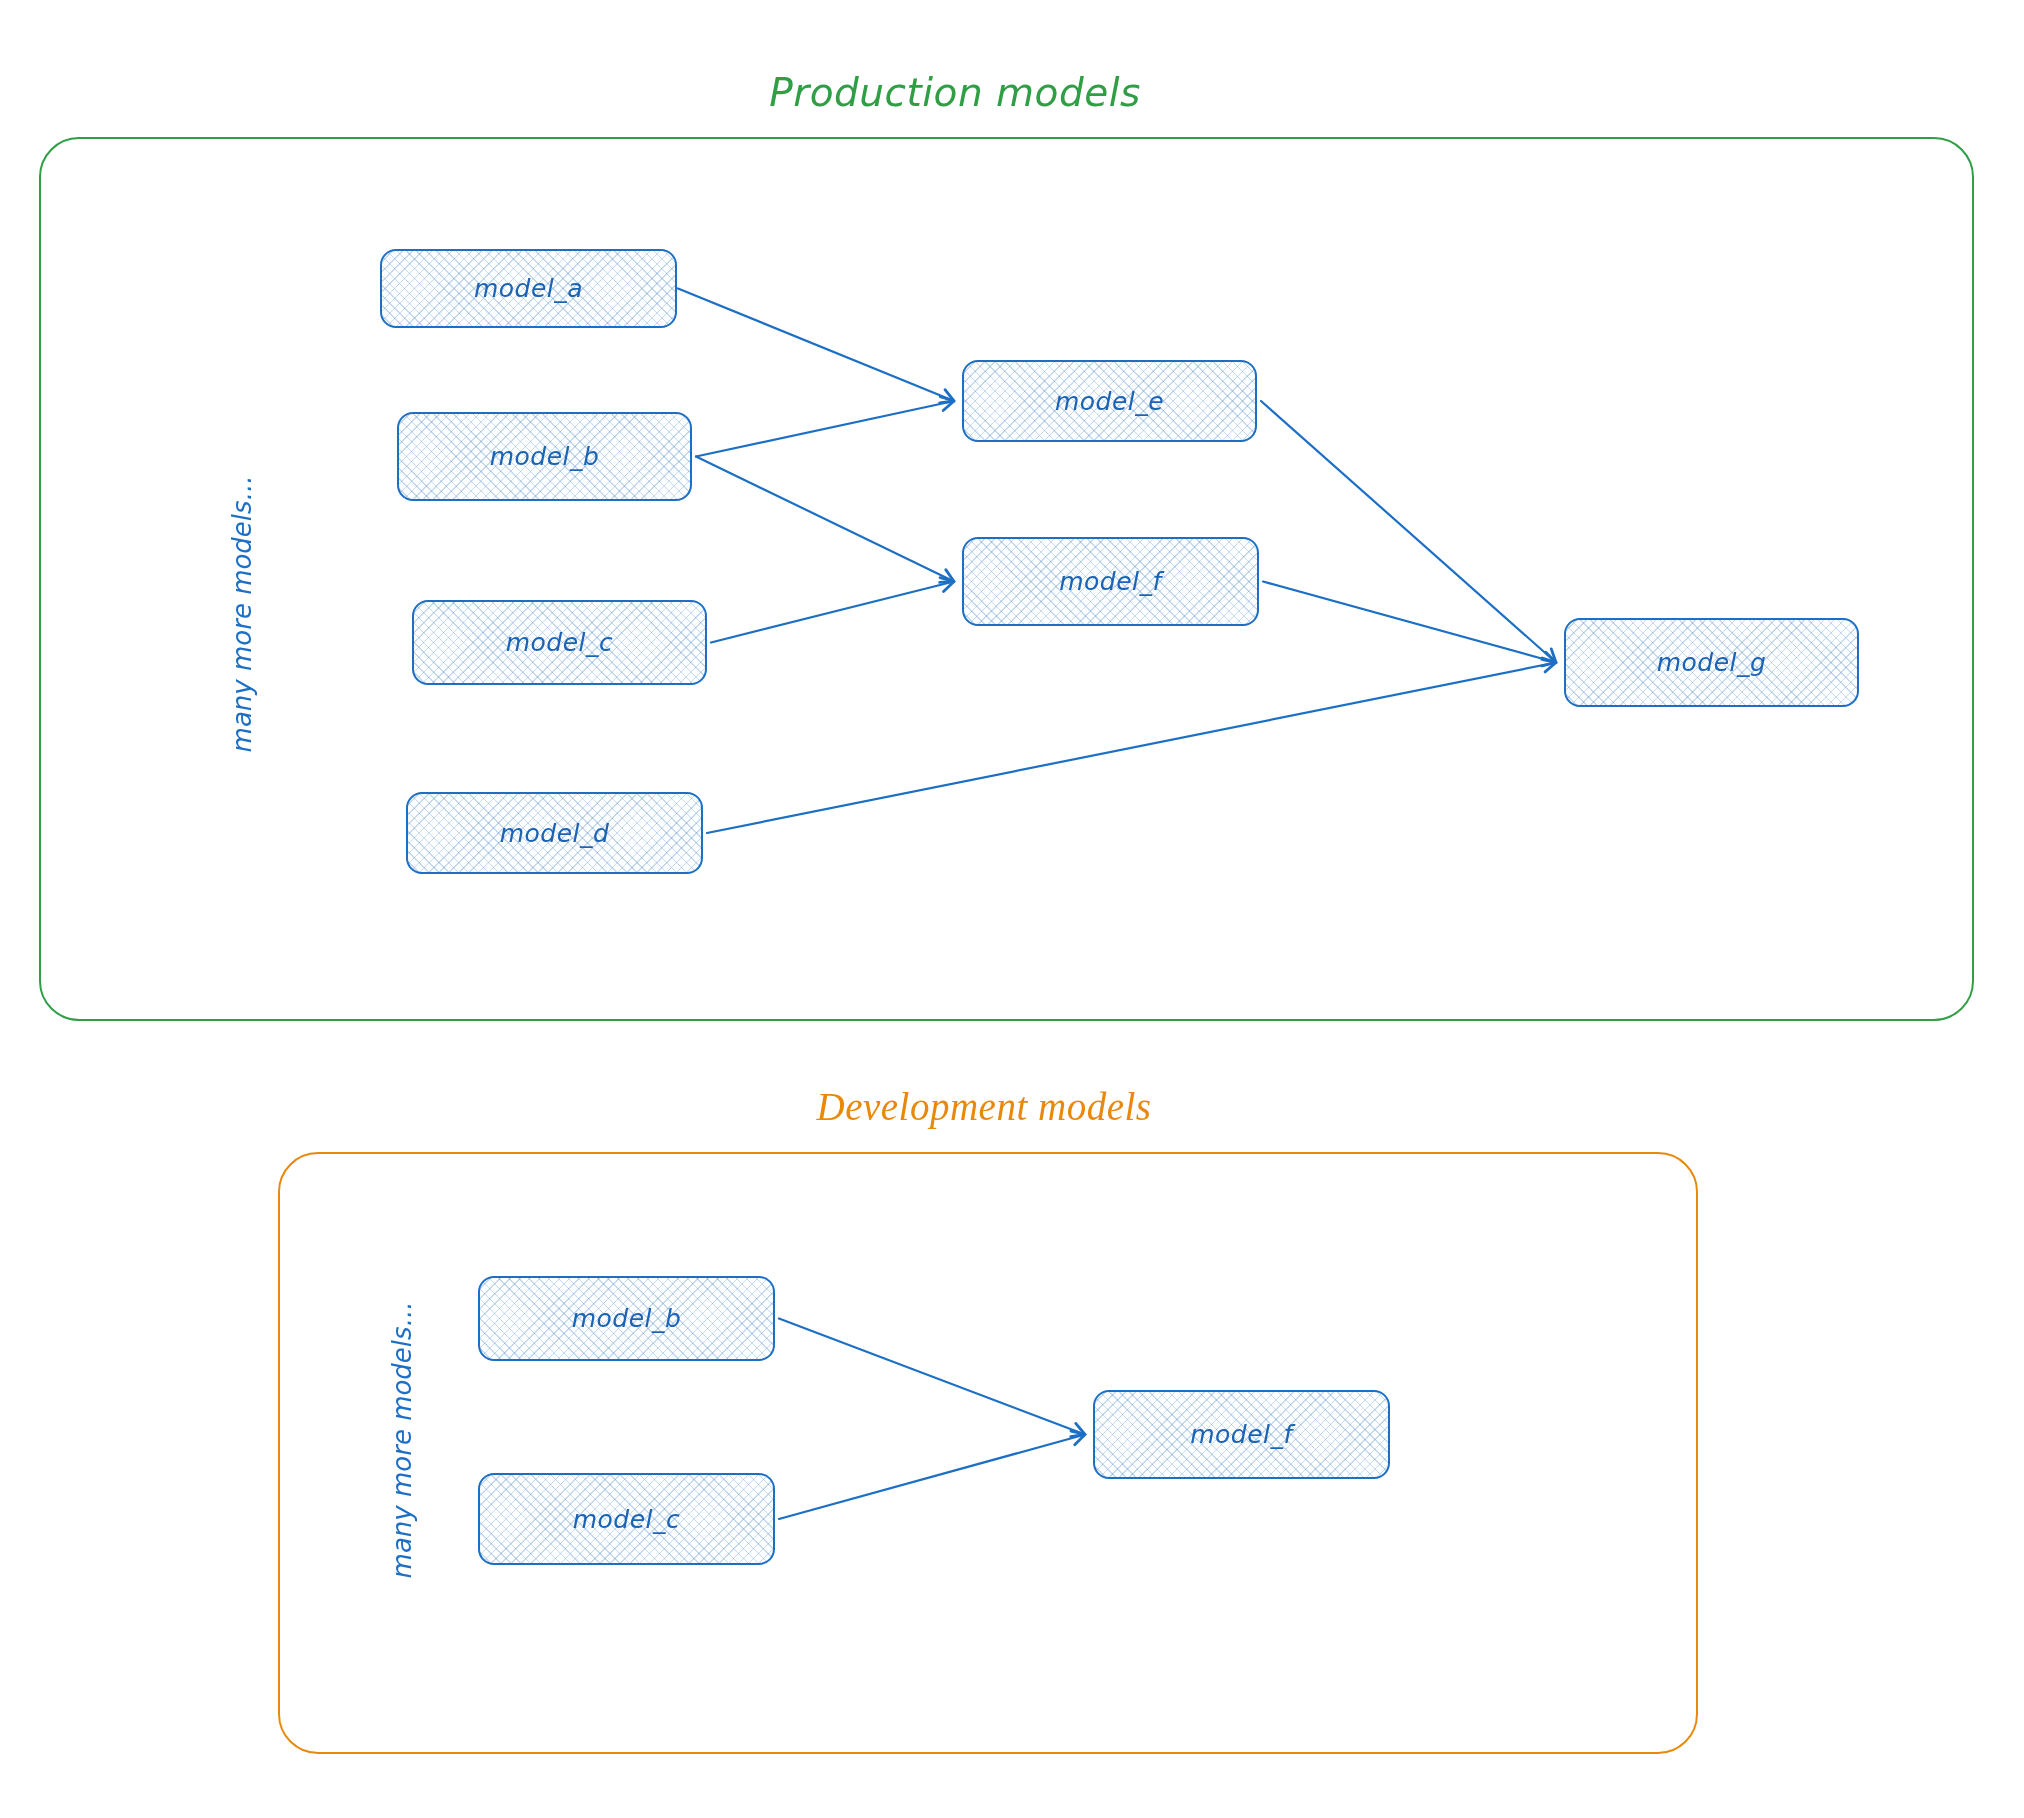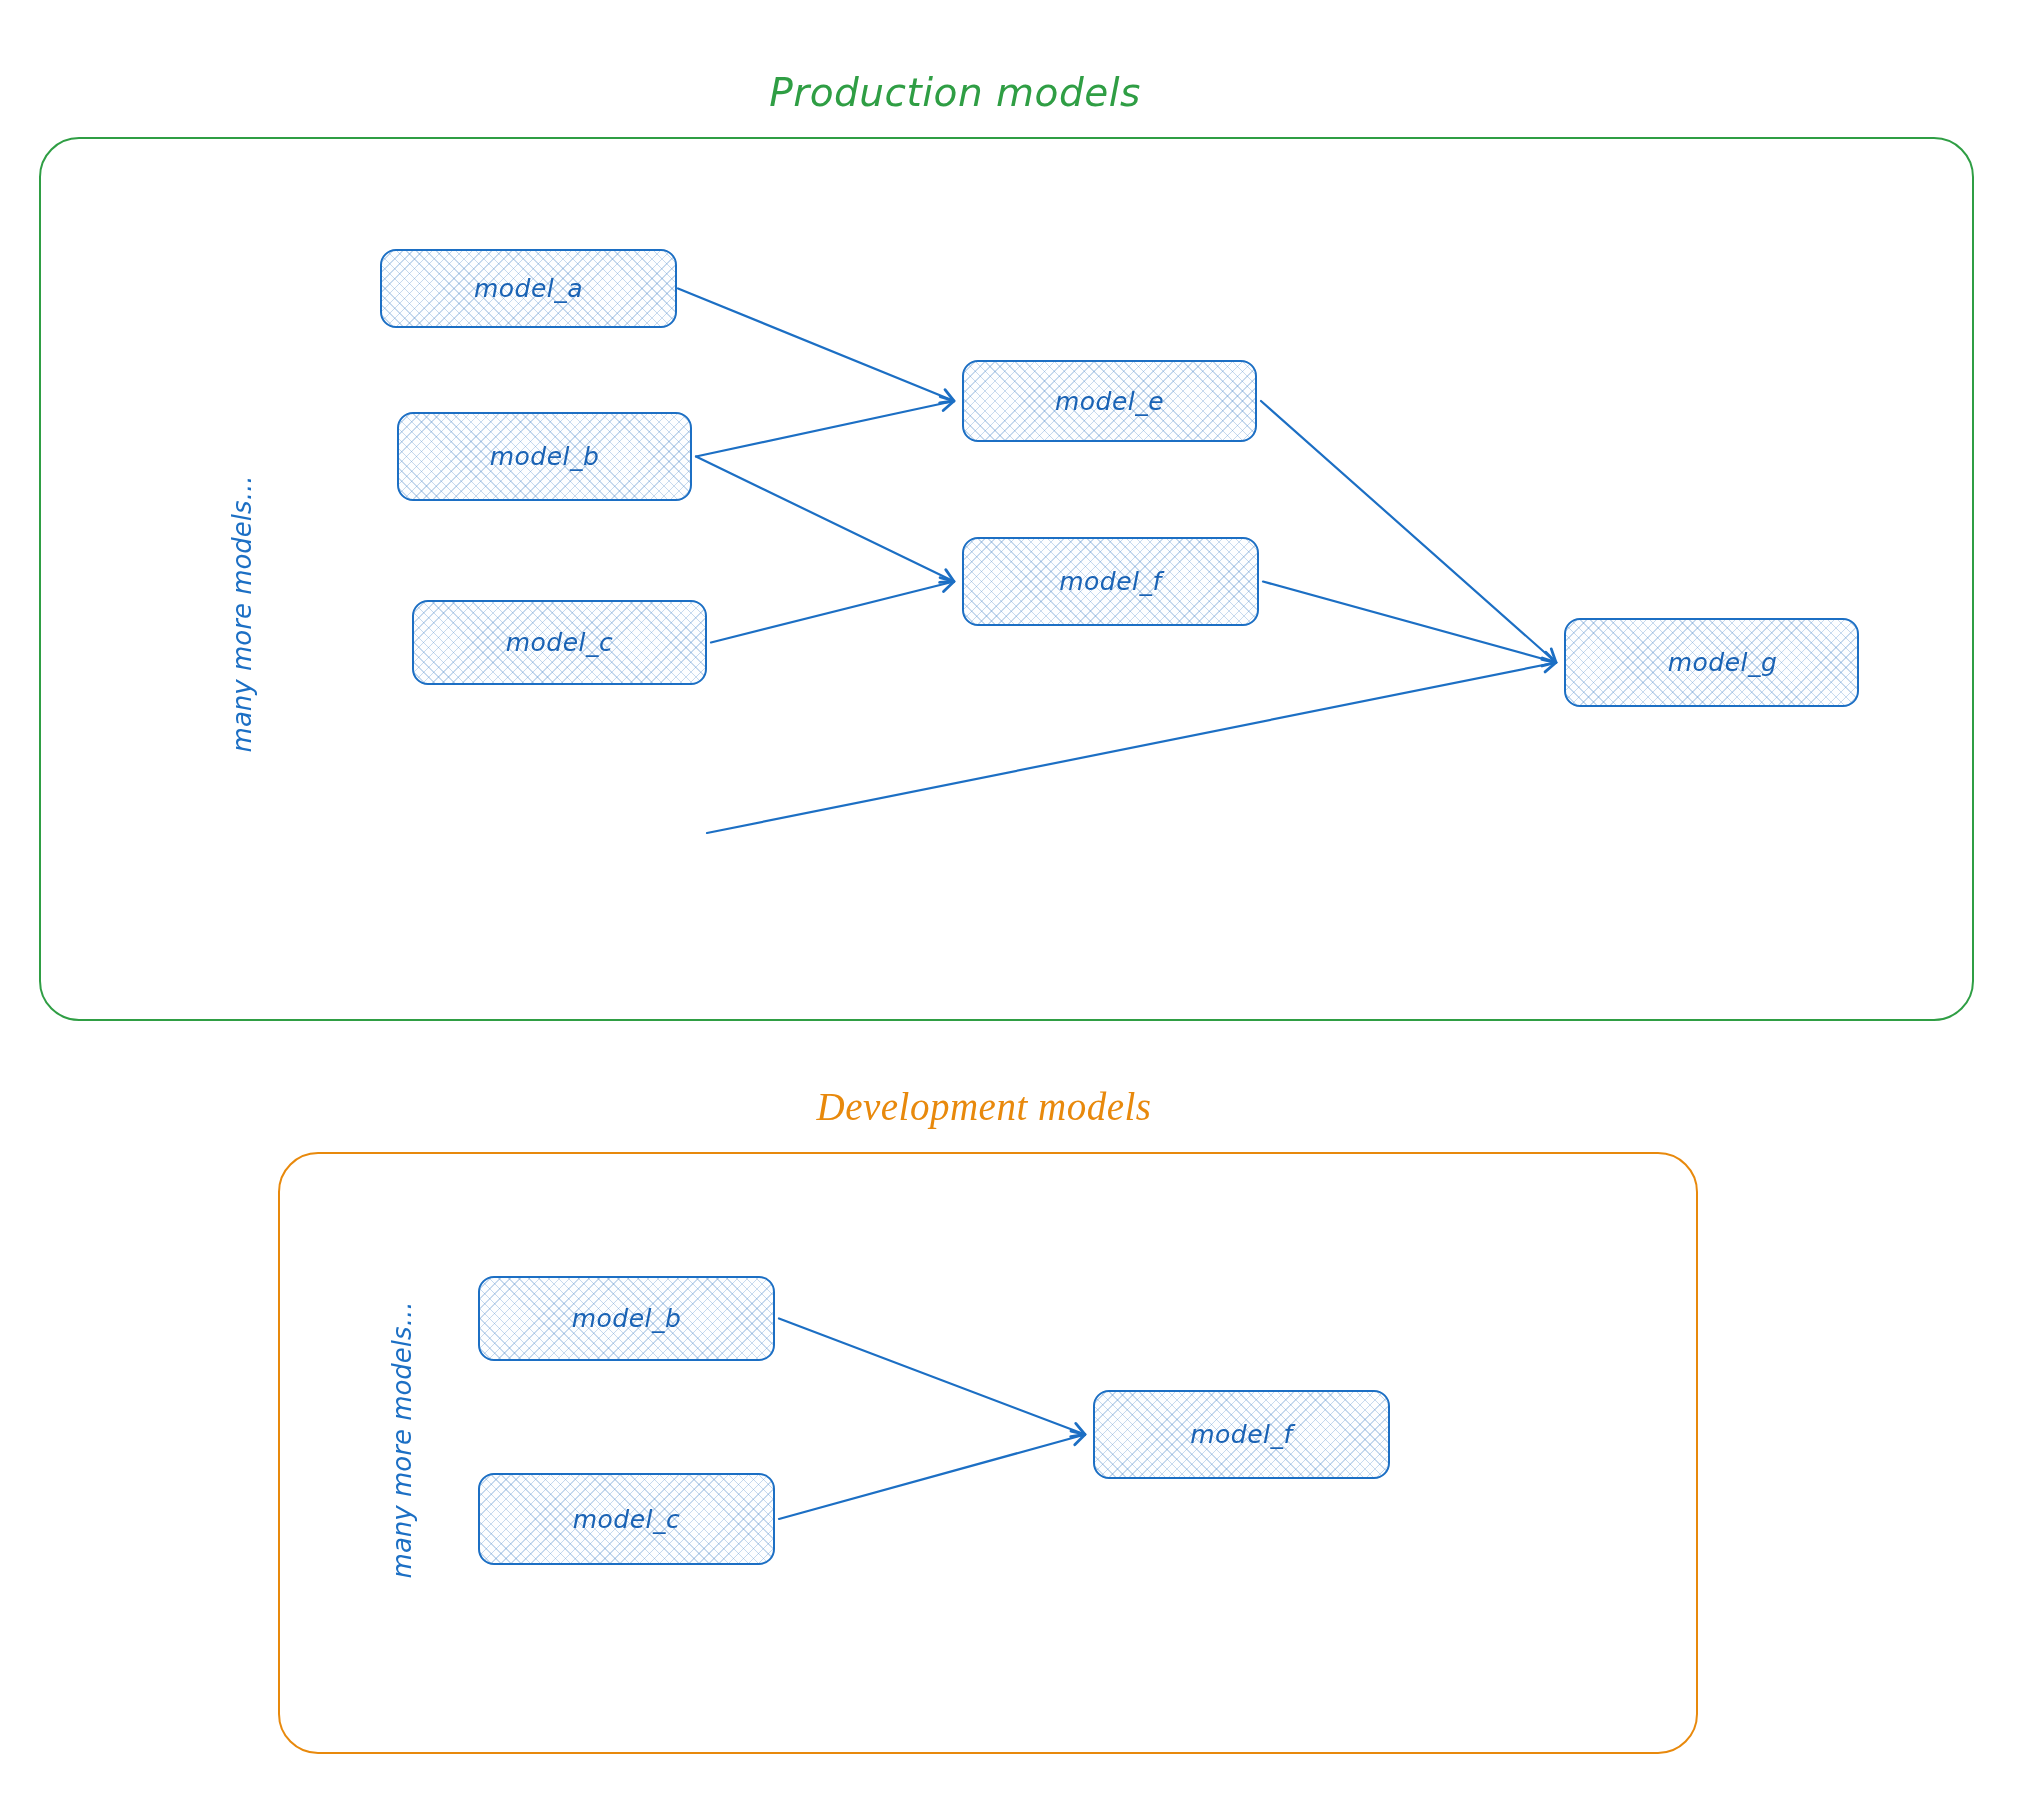--- a/index.html
+++ b/index.html
@@ -101,28 +101,31 @@
 
 <div class="node" style="left: 380px; top: 249px; width: 297px; height: 79px; border-color: rgb(28, 111, 196);">
       <span style="color: rgb(26, 99, 181);">model_a</span>
     </div>
     <div class="node" style="left: 397px; top: 412px; width: 295px; height: 89px; border-color: rgb(28, 111, 196);">
       <span style="color: rgb(26, 99, 181);">model_b</span>
     </div>
     <div class="node" style="left: 412px; top: 600px; width: 295px; height: 85px; border-color: rgb(28, 111, 196);">
       <span style="color: rgb(26, 99, 181);">model_c</span>
     </div>
+    <div class="node" style="left: 406px; top: 792px; width: 297px; height: 82px; border-color: rgb(28, 111, 196);">
+      <span style="color: rgb(26, 99, 181);">model_d</span>
+    </div>
     <div class="node" style="left: 962px; top: 360px; width: 295px; height: 82px; border-color: rgb(28, 111, 196);">
       <span style="color: rgb(26, 99, 181);">model_e</span>
     </div>
     <div class="node" style="left: 962px; top: 537px; width: 297px; height: 89px; border-color: rgb(28, 111, 196);">
       <span style="color: rgb(26, 99, 181);">model_f</span>
     </div>
     <div class="node" style="left: 1564px; top: 618px; width: 295px; height: 89px; border-color: rgb(28, 111, 196);">
-      <span style="color: rgb(26, 99, 181); padding-left: 22px;">model_g</span>
+      <span style="color: rgb(26, 99, 181);">model_g</span>
     </div>
     <div class="node" style="left: 478px; top: 1276px; width: 297px; height: 85px; border-color: rgb(28, 111, 196);">
       <span style="color: rgb(26, 99, 181);">model_b</span>
     </div>
     <div class="node" style="left: 478px; top: 1473px; width: 297px; height: 92px; border-color: rgb(28, 111, 196);">
       <span style="color: rgb(26, 99, 181);">model_c</span>
     </div>
     <div class="node" style="left: 1093px; top: 1390px; width: 297px; height: 89px; border-color: rgb(28, 111, 196);">
       <span style="color: rgb(26, 99, 181);">model_f</span>
     </div>

